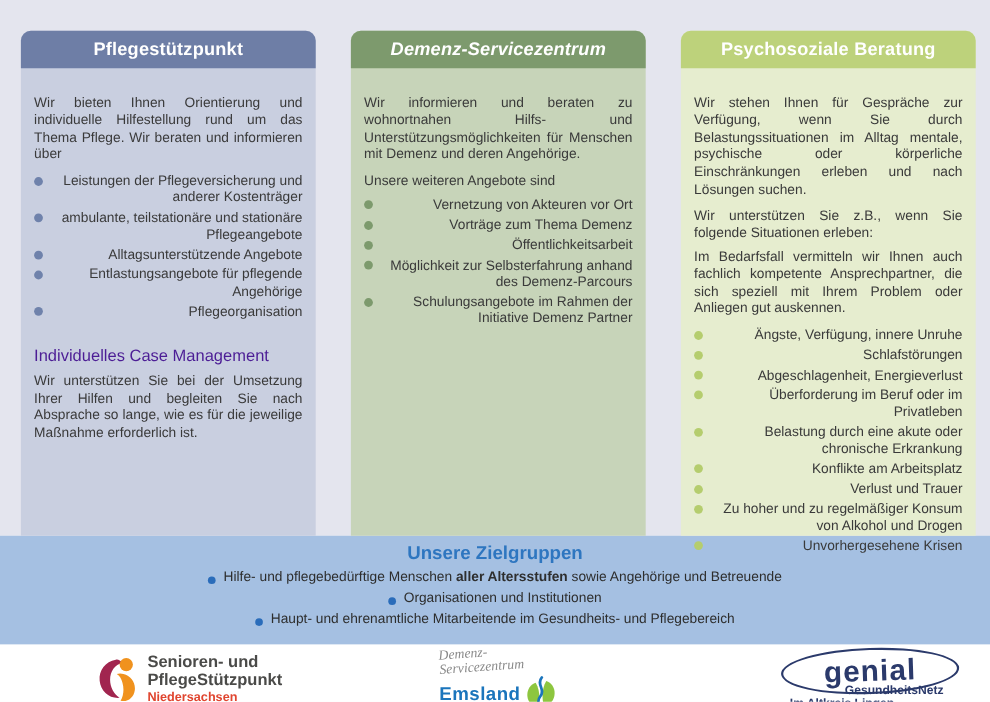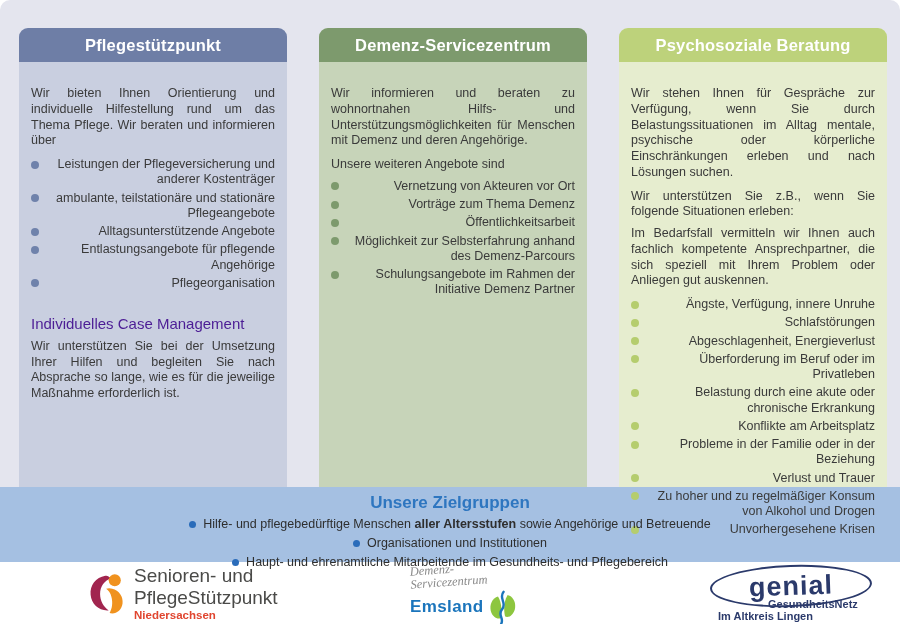--- a/index.html
+++ b/index.html
@@ -3,21 +3,21 @@
 <meta charset="utf-8">
 <style>
   * { box-sizing: border-box; }
   html, body { margin: 0; padding: 0; }
   body {
     width: 900px; height: 638px;
     font-family: "Liberation Sans", sans-serif;
     background: #ffffff;
     overflow: hidden;
   }
-  .page { position: relative; width: 900px; height: 638px; overflow: hidden; border-radius: 10px; }
+  .page { position: relative; width: 900px; height: 638px; overflow: hidden; }
 
   
   .top-area {
     height: 487px;
     background: #e4e5ee;
     display: flex;
     justify-content: space-between;
     padding: 28px 13px 0 19px;
   }
   .panel {
@@ -32,21 +32,21 @@
   .panel-header {
     height: 34px; line-height: 34px;
     text-align: center;
     color: #ffffff;
     font-size: 16.5px; font-weight: bold;
     border-radius: 9px 9px 0 0;
     letter-spacing: .2px;
     flex: 0 0 34px;
   }
   .panel-1 .panel-header { background: #6e7ea6; }
-  .panel-2 .panel-header { background: #7d9a6d; }
+  .panel-2 .panel-header { background: #7d9a6d; font-style: italic; }
   .panel-3 .panel-header { background: #bdd27b; }
   .panel-body {
     padding: 24px 12px 0 12px;
     font-size: 12.5px;
     line-height: 1.26;
     color: #3a3a3a;
   }
   .para { margin: 0 0 8px 0; text-align: justify; hyphens: auto; }
   .para-tight { margin: 0 0 6px 0; }
   ul.blist { list-style: none; margin: 0 0 4px 0; padding: 0; text-align: right; }
@@ -58,43 +58,43 @@
   .dot-3 { background: #b5cd6e; }
   .case-heading {
     margin: 24px 0 5px 0;
     font-size: 15px;
     font-weight: normal;
     color: #4c1d95;
   }
 
   
   .band {
-    height: 75px;
+    height: 99px;
     background: #a5c0e2;
     text-align: center;
     padding-top: 6px;
   }
   .band-title { margin: 0 0 4px 0; font-size: 17px; font-weight: bold; color: #2e76c0; }
   .band-item {
-    display: flex; align-items: center; justify-content: center;
+    display: flex; align-items: flex-end; justify-content: center;
     gap: 7px;
     font-size: 12.5px; color: #2e2e2e;
     margin-bottom: 5px;
   }
   .bdot { width: 7px; height: 7px; border-radius: 50%; background: #2a6cba; flex: 0 0 7px; }
 
   
   .footer {
     height: 63px; background: #ffffff;
     display: flex; align-items: center; justify-content: space-between;
     padding: 0 28px 0 88px;
   }
   .logo-sps { display: flex; align-items: center; gap: 8px; }
   .sps-text { line-height: 1.12; }
-  .sps-line { font-size: 19px; font-weight: normal; color: #4a4a48; }
+  .sps-line { font-size: 15px; font-weight: bold; color: #4a4a48; }
   .sps-sub  { font-size: 11.5px; font-weight: bold; color: #e0452f; margin-top: 1px; }
 
   .logo-dsz { display: flex; flex-direction: column; align-items: flex-start; margin-right: 60px; }
   .dsz-script {
     font-family: "Liberation Serif", serif;
     font-style: italic;
     color: #8a8a8a;
     font-size: 12.5px;
     line-height: 1.05;
     transform: rotate(-4deg);
@@ -206,24 +206,20 @@
               <span class="dot dot-3"></span>
               <span class="li-text">Überforderung im Beruf oder im Privatleben</span>
             </li>
           <li>
               <span class="dot dot-3"></span>
               <span class="li-text">Belastung durch eine akute oder chronische Erkrankung</span>
             </li>
           <li>
               <span class="dot dot-3"></span>
               <span class="li-text">Konflikte am Arbeitsplatz</span>
-            </li>
-          <li>
-              <span class="dot dot-3"></span>
-              <span class="li-text">Probleme in der Familie oder in der Beziehung</span>
             </li>
           <li>
               <span class="dot dot-3"></span>
               <span class="li-text">Verlust und Trauer</span>
             </li>
           <li>
               <span class="dot dot-3"></span>
               <span class="li-text">Zu hoher und zu regelmäßiger Konsum von Alkohol und Drogen</span>
             </li>
           <li>

